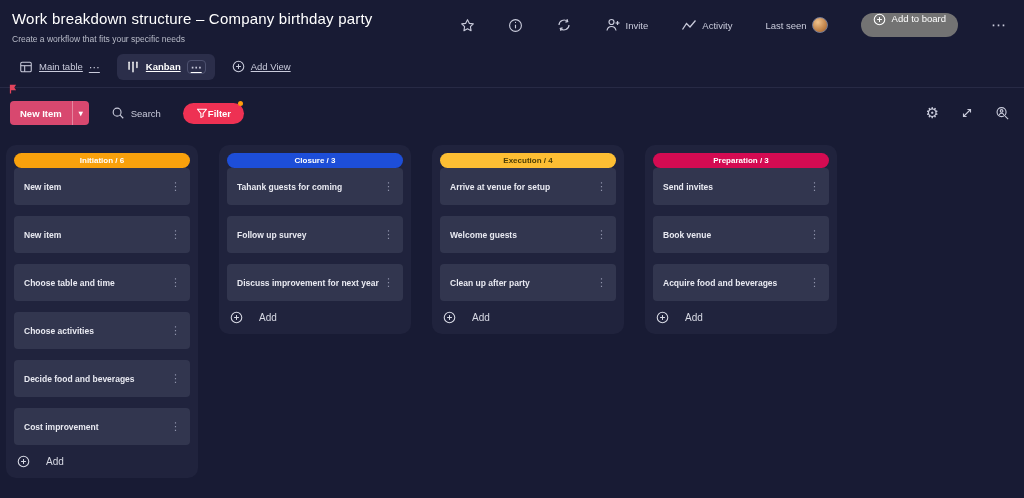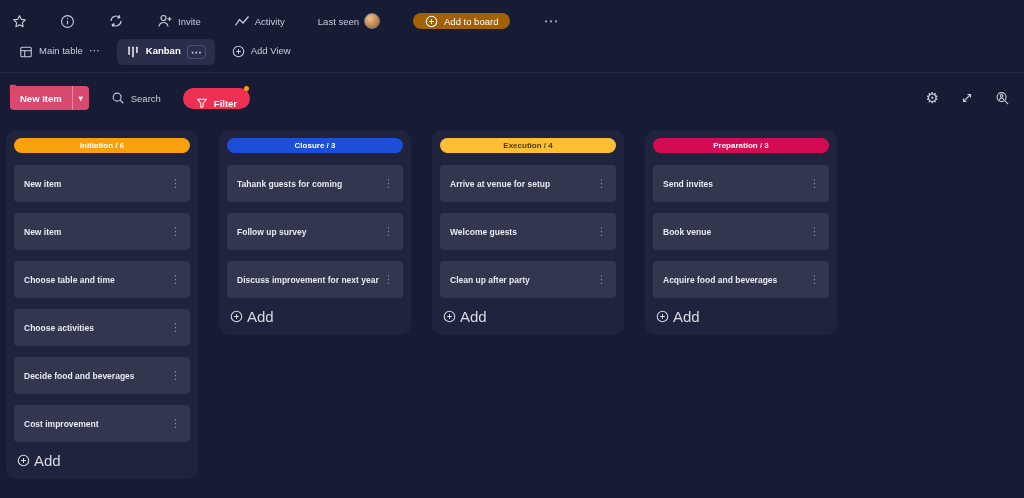--- a/index.html
+++ b/index.html
@@ -6,54 +6,58 @@
   html,body{width:1024px;height:498px;overflow:hidden;}
   body{background:#181b34;color:#eceef8;font-family:"Liberation Sans",sans-serif;position:relative;}
   svg{display:block;}
   
   .hdr{display:flex;justify-content:space-between;align-items:flex-start;padding:10px 18px 2px 12px;}
   .title{font-size:15px;font-weight:500;color:#ffffff;letter-spacing:.2px;}
   .subtitle{font-size:8.5px;color:#b9bcc9;margin-top:7px;}
   .hright{display:flex;align-items:center;gap:33px;margin-top:3px;color:#c9cbdb;}
   .ibtn{display:flex;align-items:center;gap:5px;font-size:9.5px;color:#c9cbdb;cursor:pointer;white-space:nowrap;}
   .avatar{width:16px;height:16px;border-radius:50%;background:radial-gradient(circle at 35% 30%,#f0c28c,#b9793f 70%,#8a5a2e);border:1px solid #777b95;}
-  .pill-btn{display:flex;align-items:center;gap:6px;background:#a16207;border:none;color:#fff;font-size:9.5px;padding:0 12px;height:16px;border-radius:13px;font-family:inherit;cursor:pointer;white-space:nowrap;}
+  .pill-btn{display:flex;gap:6px;background:#737373;border:none;color:#fff;font-size:9.5px;padding:0 12px;height:24px;border-radius:13px;font-family:inherit;cursor:pointer;white-space:nowrap;}
   .dots{font-size:15px;color:#c9cbdb;line-height:10px;cursor:pointer;}
   
   .tabs{display:flex;align-items:center;gap:8px;padding:0 12px 0 10px;border-bottom:1px solid #272a45;height:42px;}
-  .tab{display:flex;gap:6px;font-size:9.5px;color:#c9cbdb;padding:6px 9px;cursor:pointer;border-radius:6px;}
+  .tab{display:flex;align-items:center;gap:6px;font-size:9.5px;color:#c9cbdb;padding:6px 9px;cursor:pointer;border-radius:6px;text-decoration:underline;}
   .tab.active{background:#2b2e4a;color:#fff;font-weight:bold;}
   .mini-dots{font-size:11px;color:#c9cbdb;line-height:10px;}
   .tab.active .mini-dots{border:1px solid #4d516f;border-radius:4px;padding:1px 3px;}
   .flag{position:absolute;left:8px;top:84px;}
   
   .toolbar{display:flex;align-items:center;gap:22px;padding:13px 14px 12px 10px;}
   .newitem{display:flex;align-items:stretch;height:24px;border-radius:4px;overflow:hidden;color:#fff;font-size:9.5px;font-weight:bold;cursor:pointer;}
   .newitem .lbl{display:flex;align-items:center;padding:0 10px;}
   .newitem .sep{width:1px;background:rgba(255,255,255,.35);}
   .newitem .caret{display:flex;align-items:center;padding:0 6px;font-size:8px;}
   .searchb{display:flex;align-items:center;gap:6px;font-size:9.5px;color:#c9cbdb;cursor:pointer;}
-  .filterb{position:relative;display:flex;align-items:flex-end;gap:6px;height:21px;padding:0 13px;border-radius:13px;color:#fff;font-size:9.5px;font-weight:bold;cursor:pointer;}
+  .filterb{position:relative;display:flex;align-items:center;height:21px;padding:0 13px;border-radius:13px;color:#fff;font-size:9.5px;font-weight:bold;cursor:pointer;}
   .filterb .badge{position:absolute;top:-2px;right:1px;width:5px;height:5px;border-radius:50%;}
   .tb-right{margin-left:auto;display:flex;align-items:center;gap:21px;color:#c9cbdb;}
   .gear{font-size:15px;line-height:14px;color:#c9cbdb;cursor:pointer;}
   
   .board{display:flex;align-items:flex-start;gap:21px;padding:8px 6px 0 6px;}
   .column{width:192px;background:#20233d;border-radius:10px;padding:8px;flex:none;}
-  .colhdr{height:15px;border-radius:8px;display:flex;align-items:center;justify-content:center;font-size:8px;font-weight:bold;margin-bottom:12px;cursor:pointer;}
+  .colhdr{height:15px;border-radius:8px;display:flex;align-items:center;justify-content:center;font-size:8px;font-weight:bold;margin-bottom:0;cursor:pointer;}
   .card{height:37px;background:#32364f;border-radius:4px;display:flex;align-items:center;justify-content:space-between;padding:0 7px 0 10px;margin-bottom:11px;cursor:pointer;}
   .card .ct{font-size:8.5px;font-weight:bold;color:#e9eaf2;}
   .card .cm{font-size:11px;color:#9093ab;padding:0 2px;cursor:pointer;}
   .cards .card:last-child{margin-bottom:4px;}
-  .addrow{display:flex;align-items:center;gap:4px;color:#d7d9e4;font-size:15px;padding:6px 3px 2px;cursor:pointer;}
+  .addrow{display:flex;align-items:center;gap:16px;color:#d7d9e4;font-size:10px;padding:6px 3px 2px;cursor:pointer;}
 </style>
 </head>
 <body>
 
 <header class="hdr">
+  <div>
+    <div class="title">Work breakdown structure – Company birthday party</div>
+    <div class="subtitle">Create a workflow that fits your specific needs</div>
+  </div>
   <div class="hright">
     <span class="ibtn">
       <svg width="15" height="15" viewBox="0 0 16 16" fill="none" stroke="#c9cbdb" stroke-width="1.2">
           <path d="M8 1.8l1.9 3.9 4.3.6-3.1 3 .7 4.2L8 11.5l-3.8 2 .7-4.2-3.1-3 4.3-.6z" stroke-linejoin="round"></path>
         </svg>
     </span>
     <span class="ibtn">
       <svg width="15" height="15" viewBox="0 0 16 16" fill="none" stroke="#c9cbdb" stroke-width="1.2">
           <circle cx="8" cy="8" r="6.3"></circle>
           <line x1="8" y1="7.2" x2="8" y2="11"></line>

